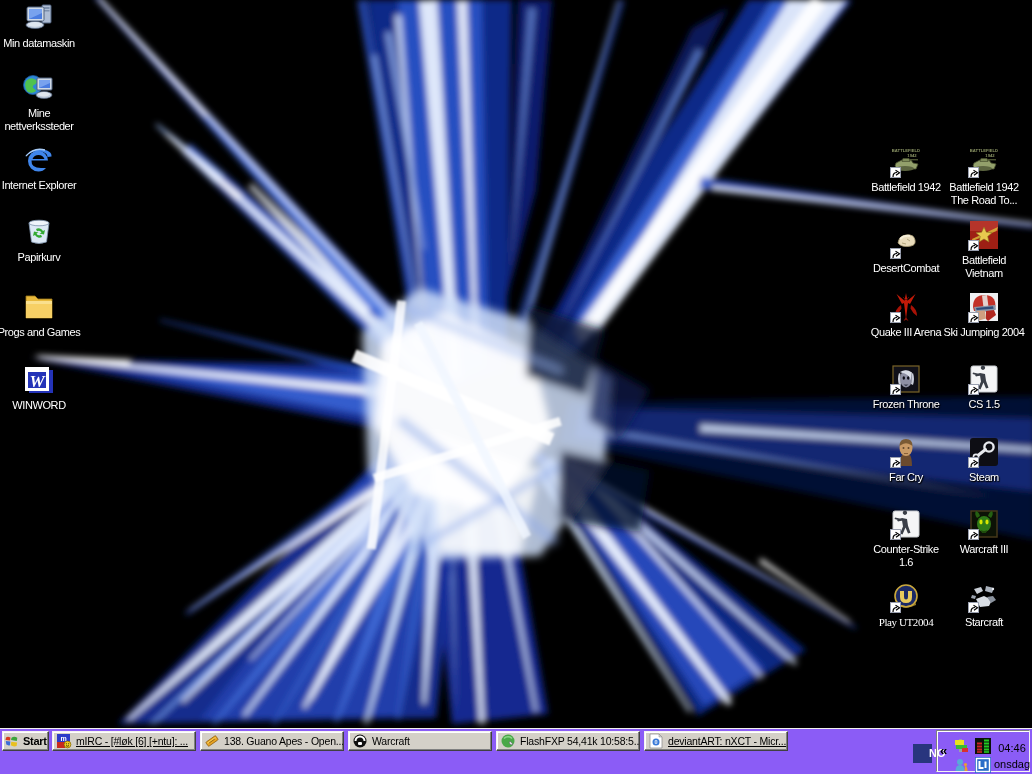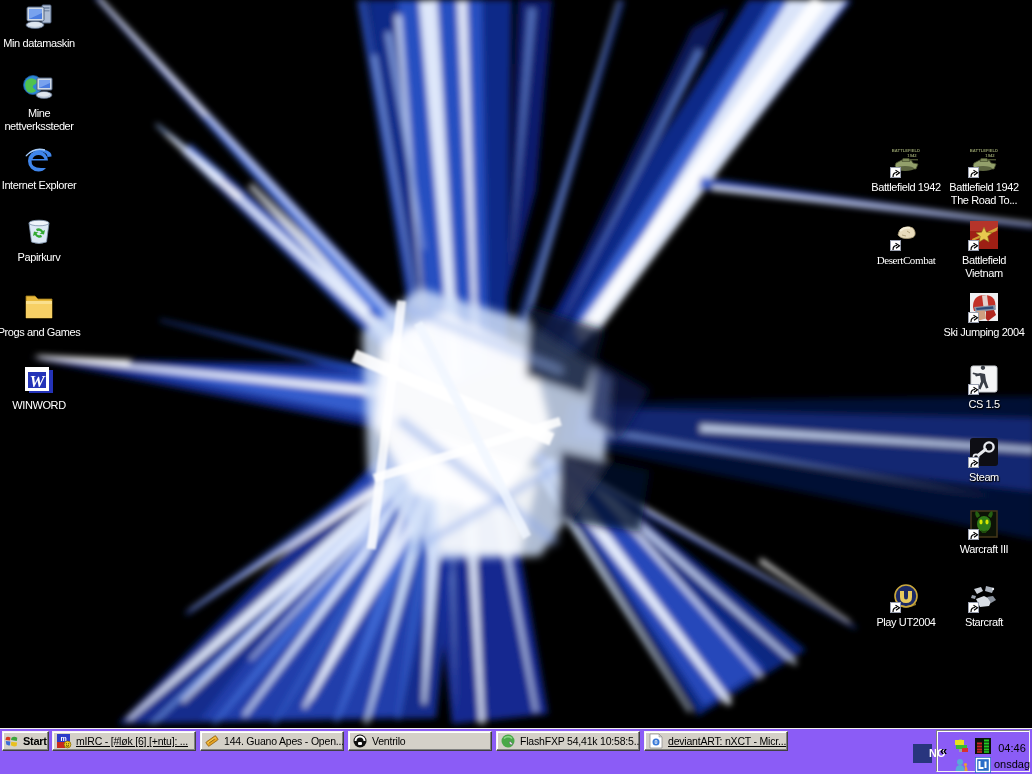--- a/index.html
+++ b/index.html
@@ -242,21 +242,21 @@
   </svg>
   <span class="sc">
           <svg width="11" height="11" viewBox="0 0 11 11">
             <path d="M2 9 C2 5.5 3.5 4.5 6 4.5 M4.5 2.2 L8.5 4.7 L5 7.2" stroke="#000" stroke-width="1.2" fill="none"></path>
           </svg>
         </span>
  </div>
  <span class="lbl">Battlefield 1942<br>The Road To...</span>
 </div>
 
-<div class="di" style="left:856px; top:219px;font-family:Liberation Serif, serif;">
+<div class="di" style="left:856px; top:227px;">
  <div class="iwrap">
   <svg class="main" width="32" height="32" viewBox="0 0 32 32">
    <path d="M8 16 q1 -7 8 -8 q8 -1 9 5 q1 5 -4 6 q-9 2 -13 -3z" fill="#e9dcbc" stroke="#a89a74" stroke-width="0.8"></path>
    <path d="M10 12 q4 -4 10 -3" stroke="#f6efd9" stroke-width="2" fill="none"></path>
    <path d="M12 16 l4 1 M17 12 l3 2" stroke="#b4a67e" stroke-width="1" fill="none"></path>
   </svg>
   <span class="sc">
           <svg width="11" height="11" viewBox="0 0 11 11">
             <path d="M2 9 C2 5.5 3.5 4.5 6 4.5 M4.5 2.2 L8.5 4.7 L5 7.2" stroke="#000" stroke-width="1.2" fill="none"></path>
           </svg>
@@ -275,20 +275,37 @@
   </svg>
   <span class="sc">
           <svg width="11" height="11" viewBox="0 0 11 11">
             <path d="M2 9 C2 5.5 3.5 4.5 6 4.5 M4.5 2.2 L8.5 4.7 L5 7.2" stroke="#000" stroke-width="1.2" fill="none"></path>
           </svg>
         </span>
  </div>
  <span class="lbl">Battlefield<br>Vietnam</span>
 </div>
 
+<div class="di" style="left:856px; top:291px;">
+ <div class="iwrap">
+  <svg class="main" width="32" height="32" viewBox="0 0 32 32">
+   <path d="M16 2 l2 10 -2 16 -2 -16 z" fill="#c41a08"></path>
+   <path d="M16 11 l-9.5 -8 5.5 10 z M16 11 l9.5 -8 -5.5 10 z" fill="#c41a08"></path>
+   <path d="M11 14 q-6 4 -6 11 q4.5 -3 6.5 -7.5 z M21 14 q6 4 6 11 q-4.5 -3 -6.5 -7.5 z" fill="#a81206"></path>
+   <path d="M16 26 l2.5 4 -2.5 -1.2 -2.5 1.2 z" fill="#900f06"></path>
+   <path d="M13 6 l3 3 3 -3" stroke="#700a04" stroke-width="0.8" fill="none"></path>
+  </svg>
+  <span class="sc">
+          <svg width="11" height="11" viewBox="0 0 11 11">
+            <path d="M2 9 C2 5.5 3.5 4.5 6 4.5 M4.5 2.2 L8.5 4.7 L5 7.2" stroke="#000" stroke-width="1.2" fill="none"></path>
+          </svg>
+        </span>
+ </div>
+ <span class="lbl">Quake III Arena</span>
+</div>
 
 <div class="di" style="left:934px; top:291px;">
  <div class="iwrap">
   <svg class="main" width="32" height="32" viewBox="0 0 32 32">
    <rect x="2" y="2" width="28" height="28" fill="#eef0f2"></rect>
    <path d="M5 16 q0 -12 11.5 -12 q11 0 11 11 l-1 4 -20.5 1z" fill="#c23128"></path>
    <path d="M14 4.5 l5 -0.4 1.5 12 -5 0.5z" fill="#e8e4e0" opacity="0.9"></path>
    <path d="M6 16 l21 -2 1 4.5 -5 2 -15.5 0.5z" fill="#8a97a8"></path>
    <path d="M8 17 l17 -1.8 0.6 2.6 -17 1.2z" fill="#2f4a78"></path>
    <path d="M9 20 l8 -0.5 1 8 -7 2 -3 -4z" fill="#d0a080"></path>
@@ -296,78 +313,132 @@
   </svg>
   <span class="sc">
           <svg width="11" height="11" viewBox="0 0 11 11">
             <path d="M2 9 C2 5.5 3.5 4.5 6 4.5 M4.5 2.2 L8.5 4.7 L5 7.2" stroke="#000" stroke-width="1.2" fill="none"></path>
           </svg>
         </span>
  </div>
  <span class="lbl">Ski Jumping 2004</span>
 </div>
 
+<div class="di" style="left:856px; top:363px;">
+ <div class="iwrap">
+  <svg class="main" width="32" height="32" viewBox="0 0 32 32">
+   <rect x="3" y="3" width="26" height="26" fill="#101018" stroke="#7a6428" stroke-width="1.2"></rect>
+   <ellipse cx="16" cy="16" rx="6" ry="8.5" fill="#8e90a4"></ellipse>
+   <path d="M10 9 q6 -3.5 12 0.5 l-1.5 8 q-0.8 -6.5 -9.5 -8z" fill="#d8dce6"></path>
+   <path d="M9 10 q-2 6 0 12 l2 -1 q-1.5 -6 -0.5 -10z M23 10 q2 6 0 12 l-2 -1 q1.5 -6 0.5 -10z" fill="#c8ccd8"></path>
+   <ellipse cx="13.8" cy="15" rx="1.2" ry="1.8" fill="#0a0a14"></ellipse>
+          <ellipse cx="18.2" cy="15" rx="1.2" ry="1.8" fill="#0a0a14"></ellipse>
+   <path d="M13.5 21.5 l5 0 -2.5 1.8z" fill="#3a3e4e"></path>
+  </svg>
+  <span class="sc">
+          <svg width="11" height="11" viewBox="0 0 11 11">
+            <path d="M2 9 C2 5.5 3.5 4.5 6 4.5 M4.5 2.2 L8.5 4.7 L5 7.2" stroke="#000" stroke-width="1.2" fill="none"></path>
+          </svg>
+        </span>
+ </div>
+ <span class="lbl">Frozen Throne</span>
+</div>
 
 <div class="di" style="left:934px; top:363px;">
  <div class="iwrap">
   <svg class="main" width="32" height="32" viewBox="0 0 32 32">
    <rect x="3" y="3" width="26" height="26" rx="2" fill="#f4f5f6" stroke="#c8ccd0"></rect>
    <g transform="translate(32,0) scale(-1,1)">
             <path d="M17 7 a2.2 2.2 0 1 1 0.1 0z M15 11 l5 -1 5 2 -1 1.5 -4 -1 -1 6 3 7 -2.5 1 -3 -7 -2.5 6 -2.5 -0.8 2.5 -7z" fill="#3a3f48"></path>
    <path d="M20 11 l7 -1.5 0.4 1.4 -6.8 2z" fill="#3a3f48"></path>
           </g>
   </svg>
   <span class="sc">
           <svg width="11" height="11" viewBox="0 0 11 11">
             <path d="M2 9 C2 5.5 3.5 4.5 6 4.5 M4.5 2.2 L8.5 4.7 L5 7.2" stroke="#000" stroke-width="1.2" fill="none"></path>
           </svg>
         </span>
  </div>
  <span class="lbl">CS 1.5</span>
 </div>
 
+<div class="di" style="left:856px; top:436px;">
+ <div class="iwrap">
+  <svg class="main" width="32" height="32" viewBox="0 0 32 32">
+   <path d="M10 30 q0 -8 2 -11 l8 0 q2 3 2 11z" fill="#6b4a2e"></path>
+   <ellipse cx="16" cy="12" rx="6.5" ry="8" fill="#c99a66"></ellipse>
+   <path d="M9.5 10 q0 -7 6.5 -7 q6.5 0 6.5 7 l-1.5 -1 q-5 -3.5 -10 0z" fill="#7a5a34"></path>
+   <ellipse cx="13.5" cy="12" rx="1" ry="0.8" fill="#3c2a18"></ellipse>
+          <ellipse cx="18.5" cy="12" rx="1" ry="0.8" fill="#3c2a18"></ellipse>
+   <path d="M14 17.5 l4 0" stroke="#8a6038" stroke-width="1"></path>
+  </svg>
+  <span class="sc">
+          <svg width="11" height="11" viewBox="0 0 11 11">
+            <path d="M2 9 C2 5.5 3.5 4.5 6 4.5 M4.5 2.2 L8.5 4.7 L5 7.2" stroke="#000" stroke-width="1.2" fill="none"></path>
+          </svg>
+        </span>
+ </div>
+ <span class="lbl">Far Cry</span>
+</div>
 
 <div class="di" style="left:934px; top:436px;">
  <div class="iwrap">
   <svg class="main" width="32" height="32" viewBox="0 0 32 32">
    <rect x="2" y="2" width="28" height="28" rx="3" fill="#0e0e14"></rect>
    <circle cx="21" cy="11" r="4.6" fill="none" stroke="#e8eaee" stroke-width="2.4"></circle>
    <path d="M17.5 13.5 L8 21" stroke="#e8eaee" stroke-width="3" stroke-linecap="round"></path>
    <circle cx="8" cy="21" r="2.6" fill="#0e0e14" stroke="#e8eaee" stroke-width="1.6"></circle>
   </svg>
   <span class="sc">
           <svg width="11" height="11" viewBox="0 0 11 11">
             <path d="M2 9 C2 5.5 3.5 4.5 6 4.5 M4.5 2.2 L8.5 4.7 L5 7.2" stroke="#000" stroke-width="1.2" fill="none"></path>
           </svg>
         </span>
  </div>
  <span class="lbl">Steam</span>
 </div>
 
+<div class="di" style="left:856px; top:508px;">
+ <div class="iwrap">
+  <svg class="main" width="32" height="32" viewBox="0 0 32 32">
+   <rect x="3" y="3" width="26" height="26" rx="2" fill="#f4f5f6" stroke="#c8ccd0"></rect>
+   <g transform="translate(32,0) scale(-1,1)">
+            <path d="M17 7 a2.2 2.2 0 1 1 0.1 0z M15 11 l5 -1 5 2 -1 1.5 -4 -1 -1 6 3 7 -2.5 1 -3 -7 -2.5 6 -2.5 -0.8 2.5 -7z" fill="#3a3f48"></path>
+   <path d="M20 11 l7 -1.5 0.4 1.4 -6.8 2z" fill="#3a3f48"></path>
+          </g>
+  </svg>
+  <span class="sc">
+          <svg width="11" height="11" viewBox="0 0 11 11">
+            <path d="M2 9 C2 5.5 3.5 4.5 6 4.5 M4.5 2.2 L8.5 4.7 L5 7.2" stroke="#000" stroke-width="1.2" fill="none"></path>
+          </svg>
+        </span>
+ </div>
+ <span class="lbl">Counter-Strike<br>1.6</span>
+</div>
 
 <div class="di" style="left:934px; top:508px;">
  <div class="iwrap">
   <svg class="main" width="32" height="32" viewBox="0 0 32 32">
    <rect x="3" y="3" width="26" height="26" fill="#0c1206" stroke="#46391a" stroke-width="1.5"></rect>
    <ellipse cx="16" cy="16" rx="7" ry="8" fill="#2f7a18"></ellipse>
    <path d="M9 10 q-3 -4 -1 -7 q3 1 4 5z M23 10 q3 -4 1 -7 q-3 1 -4 5z" fill="#256012"></path>
    <ellipse cx="13" cy="14" rx="1.6" ry="2.4" fill="#d8e800"></ellipse>
           <ellipse cx="19" cy="14" rx="1.6" ry="2.4" fill="#d8e800"></ellipse>
    <path d="M13 22 q3 2 6 0 l-1 3 -4 0z" fill="#1e4a0c"></path>
   </svg>
   <span class="sc">
           <svg width="11" height="11" viewBox="0 0 11 11">
             <path d="M2 9 C2 5.5 3.5 4.5 6 4.5 M4.5 2.2 L8.5 4.7 L5 7.2" stroke="#000" stroke-width="1.2" fill="none"></path>
           </svg>
         </span>
  </div>
  <span class="lbl">Warcraft III</span>
 </div>
 
-<div class="di" style="left:856px; top:581px;">
+<div class="di" style="left:856px; top:581px;font-family:Liberation Serif, serif;">
  <div class="iwrap">
   <svg class="main" width="32" height="32" viewBox="0 0 32 32">
    <circle cx="16" cy="15" r="11" fill="#1c2a66"></circle>
    <circle cx="16" cy="15" r="11" fill="none" stroke="#caa83c" stroke-width="1.6"></circle>
    <path d="M10 10 l4 0 0 6 q0 2.5 2 2.5 q2 0 2 -2.5 l0 -6 4 0 0 6 q0 6 -6 6 q-6 0 -6 -6z" fill="#e8ca5c"></path>
    <path d="M6 22 q10 6 20 0 l0 2 q-10 5 -20 0z" fill="#caa83c" opacity="0.7"></path>
   </svg>
   <span class="sc">
           <svg width="11" height="11" viewBox="0 0 11 11">
             <path d="M2 9 C2 5.5 3.5 4.5 6 4.5 M4.5 2.2 L8.5 4.7 L5 7.2" stroke="#000" stroke-width="1.2" fill="none"></path>
@@ -420,29 +491,29 @@
   <span>mIRC - [#løk [6] [+ntu]: ...</span>
  </div>
  <div class="btn" style="left:200px; width:144px;">
   <svg class="ic" width="16" height="16" viewBox="0 0 16 16">
    <g transform="rotate(-35 8 8)">
     <rect x="2" y="5.5" width="12" height="5" rx="1" fill="#e8a425" stroke="#8a5c10" stroke-width="0.7"></rect>
     <rect x="3" y="6.5" width="10" height="1.2" fill="#f8d05c"></rect>
     <path d="M4.5 8 l7 0" stroke="#8a5c10" stroke-width="0.8"></path>
    </g>
   </svg>
-  <span>144. Guano Apes - Open...</span>
+  <span>138. Guano Apes - Open...</span>
  </div>
  <div class="btn" style="left:348px; width:144px;">
   <svg class="ic" width="16" height="16" viewBox="0 0 16 16">
    <circle cx="8" cy="8" r="6.5" fill="#101010"></circle>
    <path d="M3.5 8 a4.5 4.5 0 0 1 9 0" stroke="#fff" stroke-width="2" fill="none"></path>
    <rect x="6" y="9" width="4" height="3" rx="1" fill="#fff"></rect>
   </svg>
-  <span>Ventrilo</span>
+  <span>Warcraft</span>
  </div>
  <div class="btn" style="left:496px; width:144px;">
   <svg class="ic" width="16" height="16" viewBox="0 0 16 16">
    <circle cx="8" cy="8" r="6.5" fill="#4aa848"></circle>
    <path d="M4 5.5 a5.5 5.5 0 0 1 8 0" stroke="#8cd88a" stroke-width="1.6" fill="none"></path>
    <path d="M10 8 l3 3 -2 1 -2 -2z" fill="#d8dce0" stroke="#555" stroke-width="0.5"></path>
   </svg>
   <span>FlashFXP 54,41k 10:58:5...</span>
  </div>
  <div class="btn" style="left:644px; width:144px;text-decoration:underline;">

